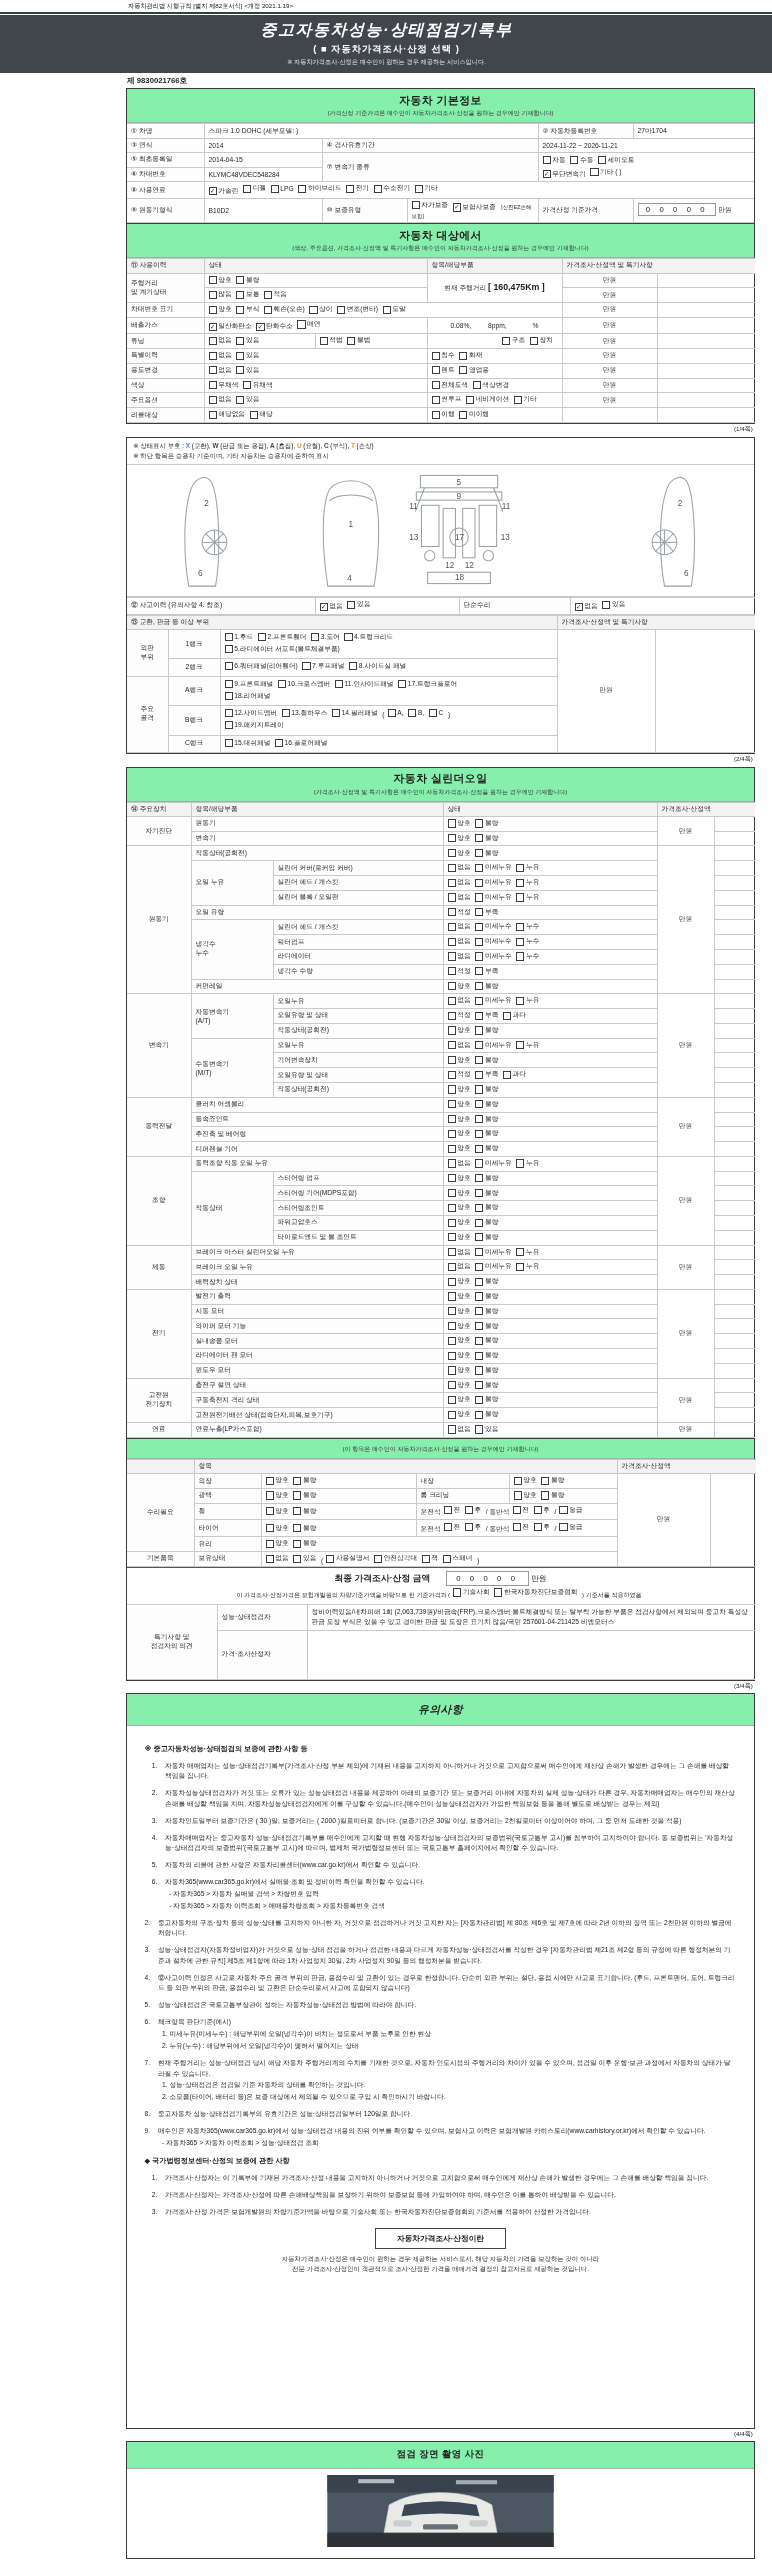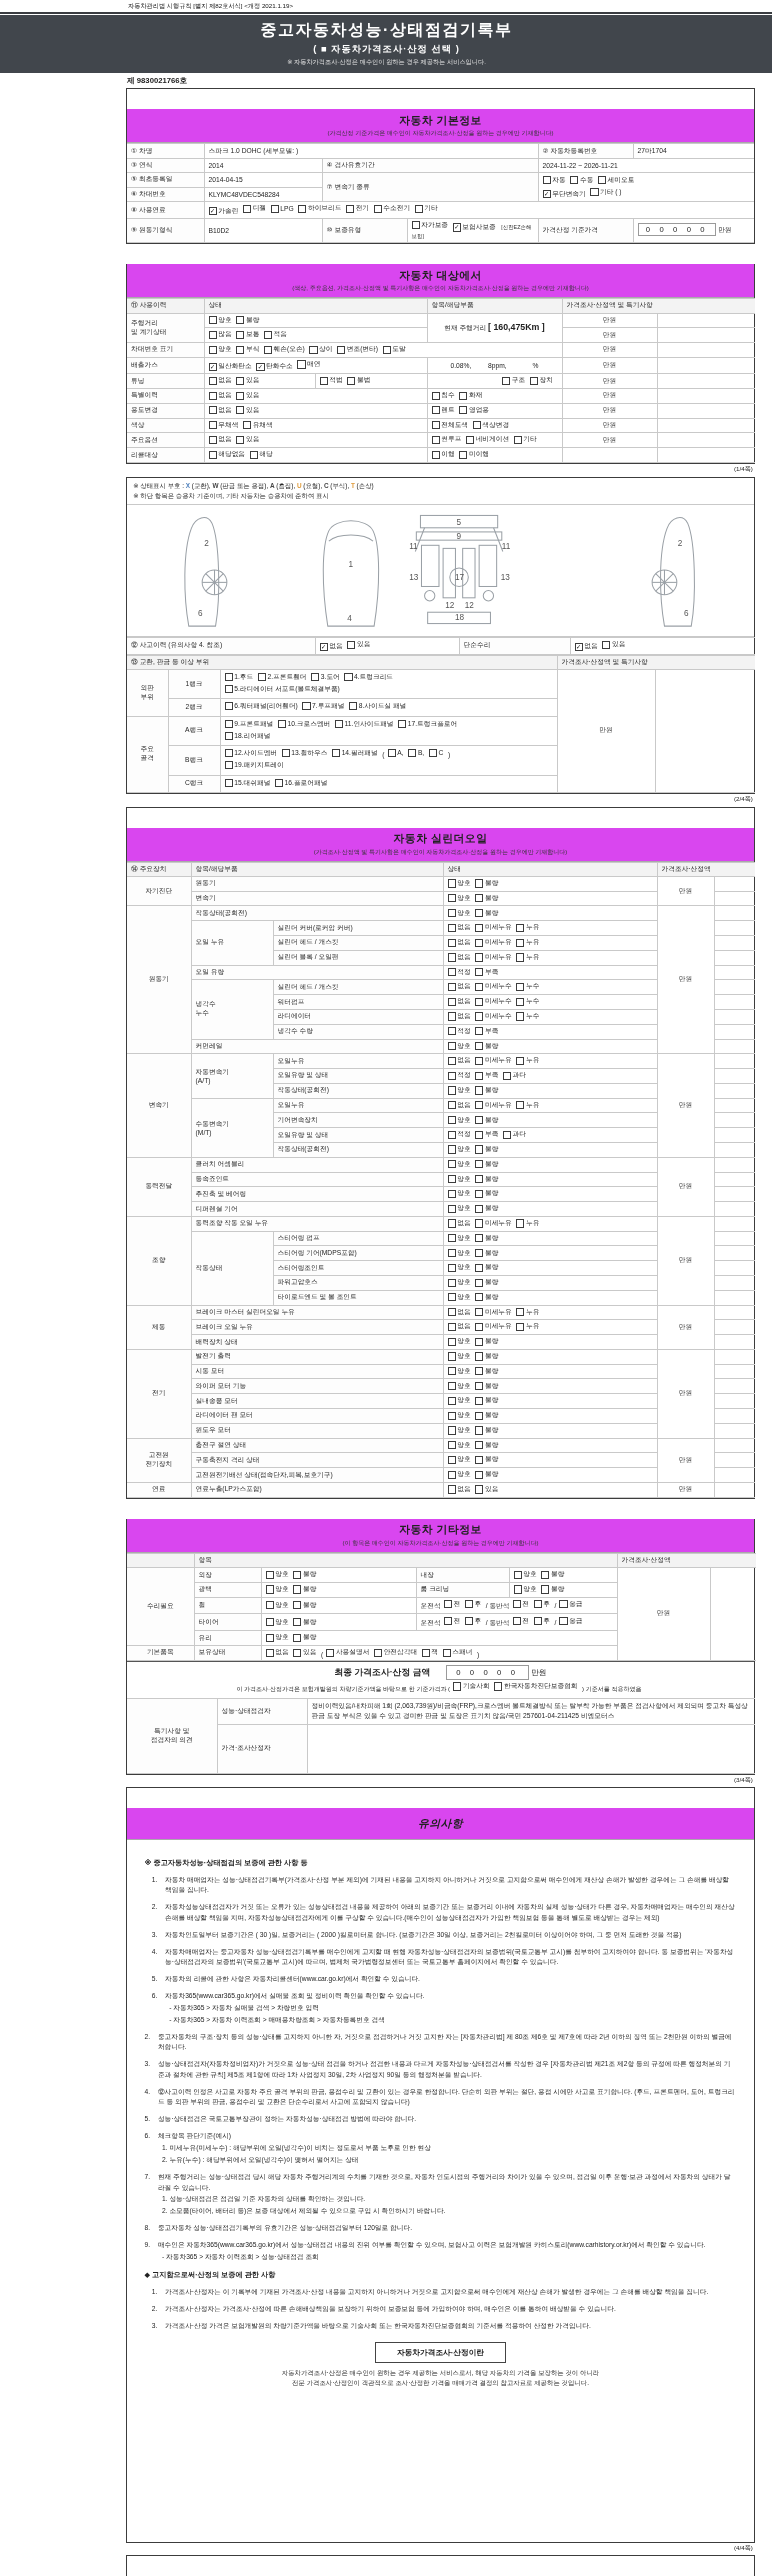--- a/index.html
+++ b/index.html
@@ -1,27 +1,27 @@
 <!DOCTYPE html>
 <html style="font-size:8.2px"><head>
 <meta charset="utf-8">
 <style>
   html,body{margin:0;padding:0;}
   body{width:773px;height:2576px;overflow:hidden;background:#fff;position:relative;
        font-family:"Liberation Sans","DejaVu Sans",sans-serif;color:#222;}
   .topnote{font-size:6.2px;color:#111;padding:1.5px 0 1px 128px;}
   .ruler{height:2.1px;background:#3a3d41;margin:0.5px 0 1px 0;}
   .band{background:#41464c;color:#fff;text-align:center;padding:5.2px 0 6.2px 0;}
-  .band-title{font-size:16px;font-weight:bold;letter-spacing:1.5px;}
+  .band-title{font-size:16px;font-weight:bold;letter-spacing:1.5px;font-style:italic;}
   .band-sub{font-size:9.3px;font-weight:bold;margin-top:2.1px;letter-spacing:1px;}
   .band-note{font-size:6.2px;color:#e3e3e3;margin-top:1.5px;}
   .content{width:629px;margin-left:126px;}
   .docno{font-weight:bold;font-size:7.7px;padding:3.1px 0 2.1px 1px;}
   .box{border:1.5px solid #3c3c3c;background:#fff;}
-  .sechead{background:#d946ef;text-align:center;padding:4.6px 2.1px 4.1px 2.1px;border-bottom:0.5px solid #aaa;margin-top:20px;}
+  .sechead{background:#86efac;text-align:center;padding:4.6px 2.1px 4.1px 2.1px;border-bottom:0.5px solid #aaa;}
   .sectitle{font-size:10.8px;font-weight:bold;letter-spacing:0.5px;}
   .secnote{font-size:6px;color:#333;margin-top:1.5px;}
   table.t{border-collapse:collapse;width:100%;table-layout:fixed;}
   table.t td{border:0.5px solid #c9c9c9;font-size:6.7px;padding:2.1px 4.1px;vertical-align:middle;word-break:break-all;}
   table.t tr>td:first-child{border-left:none;} table.t tr>td:last-child{border-right:none;}
   .hcell{background:#f3f3f3;}
   .lab{background:#fdfdfd;}
   .pre{white-space:pre-line;}
   .ctr{text-align:center;}
   .mwon{text-align:center;color:#333;}
@@ -1149,21 +1149,20 @@
               </span></td>
             <td class="mwon" rowspan="1">만원</td>
             <td class=""></td>
           </tr>
         </tbody>
     </table>
   </section>
 
   <section class="box" style="border-top:none;">
     <div class="sechead">
-      <div class="sectitle">자동차 기타정보</div>
       <div class="secnote">(이 항목은 매수인이 자동차가격조사·산정을 원하는 경우에만 기재합니다)</div>
     </div>
     <table class="t">
       <colgroup>
           <col style="width:67px">
           <col style="width:67px">
           <col style="width:155px">
           <col style="width:93px">
           <col style="width:108px">
           <col style="width:93px">
@@ -1429,21 +1428,21 @@
             </div>
           </div>
           <div class="nitem">
             <div class="nnum">9.</div>
             <div class="ntext">
               <div>매수인은 자동차365(www.car365.go.kr)에서 성능·상태점검 내용의 진위 여부를 확인할 수 있으며, 보험사고 이력은 보험개발원 카히스토리(www.carhistory.or.kr)에서 확인할 수 있습니다.</div>
               <div class="nsub">- 자동차365 &gt; 자동차 이력조회 &gt; 성능·상태점검 조회</div>
             </div>
           </div>
         </div>
-      <div class="nhead">◆ 고지함으로써·산정의 보증에 관한 사항</div>
+      <div class="nhead">◆ 국가법령정보센터·산정의 보증에 관한 사항</div>
       <div id="notice-c" style="margin-left:7.2px;">
           <div class="nitem">
             <div class="nnum">1.</div>
             <div class="ntext">
               <div>가격조사·산정자는 이 기록부에 기재된 가격조사·산정 내용을 고지하지 아니하거나 거짓으로 고지함으로써 매수인에게 재산상 손해가 발생한 경우에는 그 손해를 배상할 책임을 집니다.</div>
             </div>
           </div>
           <div class="nitem">
             <div class="nnum">2.</div>
             <div class="ntext">

